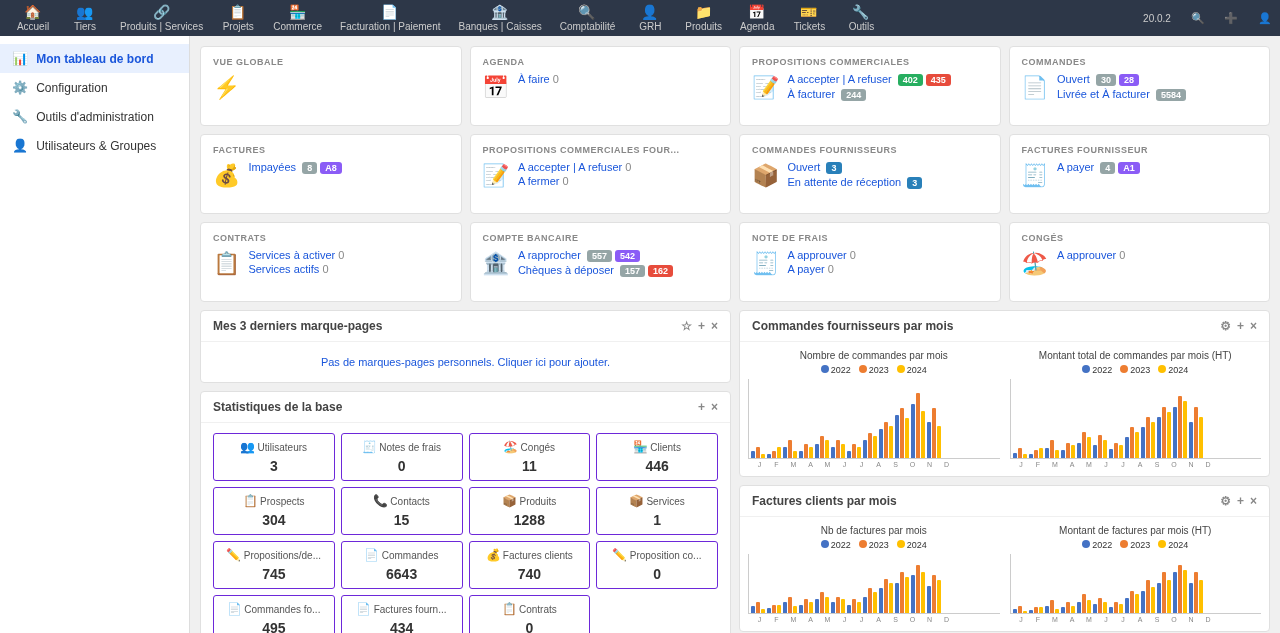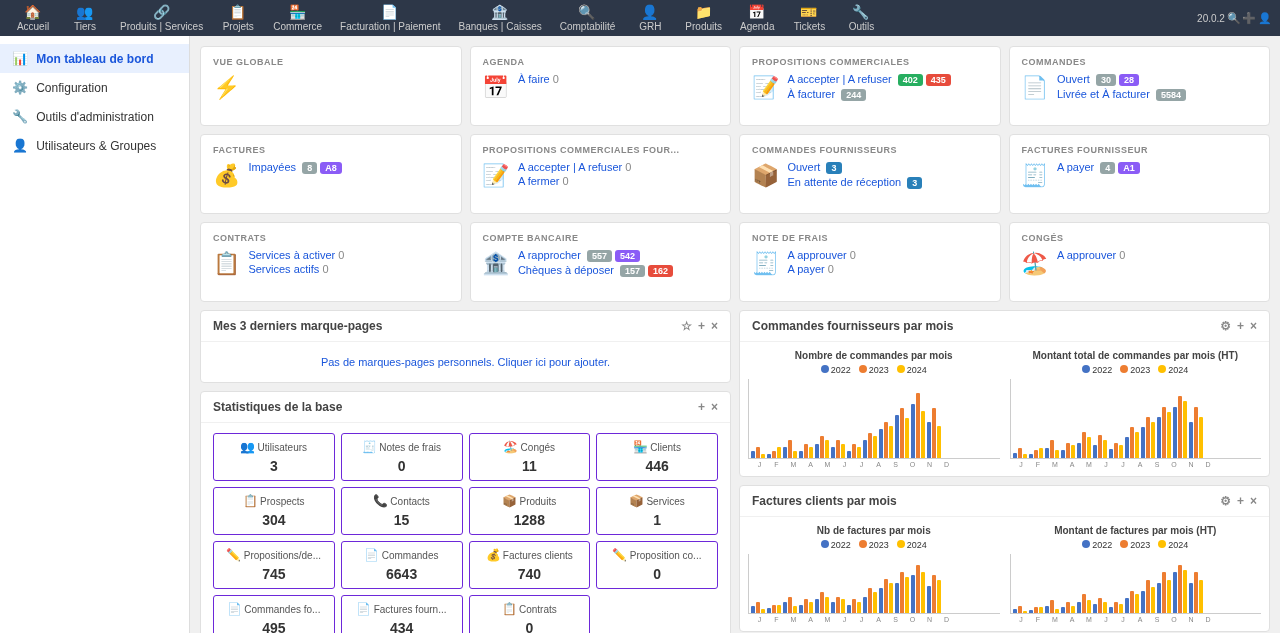--- a/index.html
+++ b/index.html
@@ -20,21 +20,21 @@
       flex-direction: column;
       align-items: center;
       padding: 2px 8px;
       cursor: pointer;
       font-size: 10px;
       color: #ccc;
       border-radius: 3px;
       min-width: 50px;
     }
     .nav-item .nav-icon { font-size: 14px; margin-bottom: 1px; }
-    .nav-right { margin-left: auto; display: flex; align-items: center; gap: 2px; font-size: 11px; }
+    .nav-right { margin-left: auto; display: flex; align-items: center; gap: 20px; font-size: 11px; }
     .nav-right span { color: #ccc; }
 
     
     .app-body { display: flex; height: calc(633px - 36px); }
 
     
     .sidebar {
       width: 190px;
       background: #fff;
       border-right: 1px solid #ddd;
@@ -147,21 +147,21 @@
       text-align: center;
     }
     .stat-cell .stat-title { font-size: 10px; color: #555; margin-bottom: 4px; }
     .stat-cell .stat-value { font-size: 14px; font-weight: bold; color: #333; }
     .stat-cell .stat-icon { font-size: 12px; margin-right: 2px; }
 
     
     .chart-section { padding: 8px; }
     .chart-row { display: flex; gap: 10px; }
     .chart-box { flex: 1; }
-    .chart-title { font-size: 10px; font-weight: bold; text-align: center; margin-bottom: 4px; color: #444; }
+    .chart-title { font-size: 10px; font-weight: normal; text-align: center; margin-bottom: 4px; color: #444; }
     .chart-legend { display: flex; justify-content: center; gap: 8px; margin-bottom: 4px; font-size: 9px; }
     .legend-dot { width: 8px; height: 8px; border-radius: 50%; display: inline-block; margin-right: 2px; }
 
     
     .bar-chart {
       display: flex;
       align-items: flex-end;
       gap: 2px;
       height: 80px;
       border-left: 1px solid #ccc;

